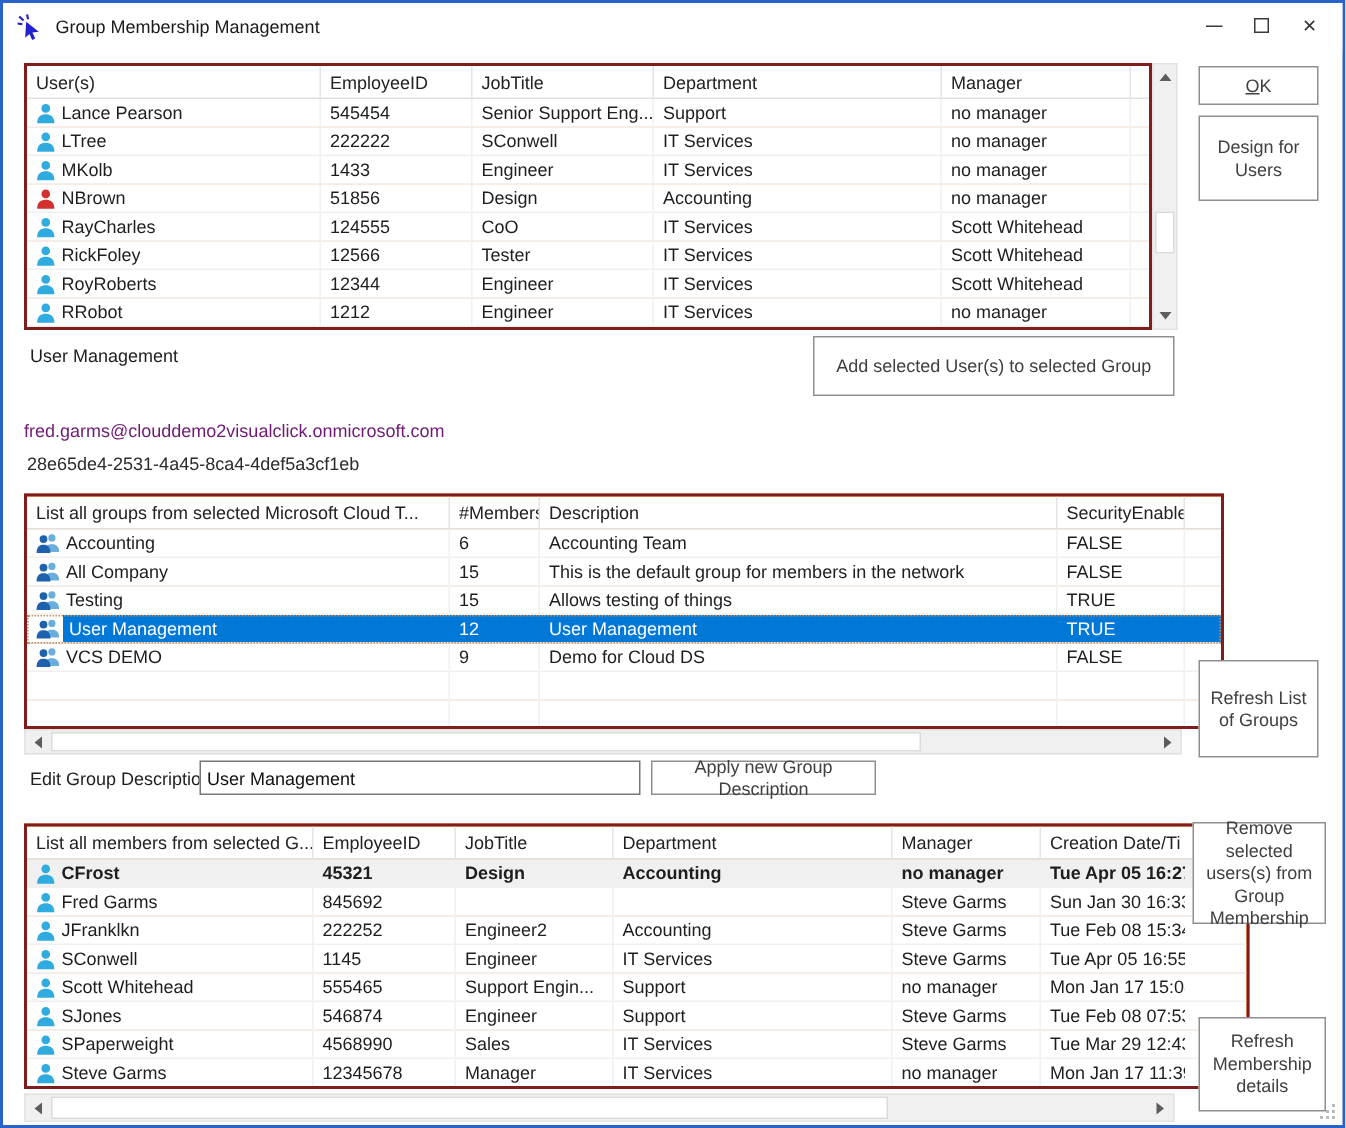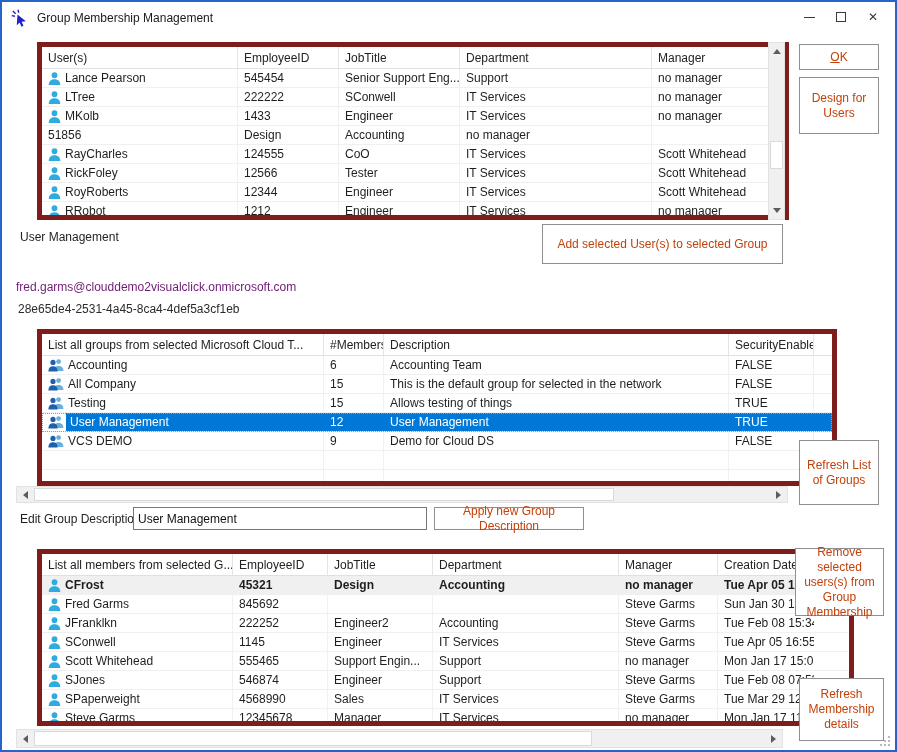--- a/index.html
+++ b/index.html
@@ -13,21 +13,21 @@
               display:flex; align-items:center; }
   .app-icon { margin-left:9px; width:18px; height:18px; }
   .title-text { margin-left:8px; font-size:12px; color:#1a1a1a; }
   .win-controls { position:absolute; right:6px; top:0; height:30px; display:flex; align-items:center; }
   .win-btn { width:32px; height:28px; display:flex; align-items:center; justify-content:center; cursor:default; }
   .min-glyph { width:11px; height:1px; background:#3a3a3a; display:block; }
   .max-glyph { width:10px; height:10px; border:1px solid #3a3a3a; display:block; }
   .close-glyph::before { content:"\2715"; font-size:12px; color:#3a3a3a; }
 
   
-  .table { position:absolute; background:#f97316; border:5px solid #7f1d1d; overflow:hidden;margin-left:21px; }
+  .table { position:absolute; background:#f97316; border:2px solid #7f1d1d; overflow:hidden; }
   .thead { display:flex; height:22px; border-bottom:1px solid #e0e0e0; background:#fff; }
   .th { flex:none; display:flex; align-items:center; padding:0 6px; height:100%;
         border-right:1px solid #e4e4e4; white-space:nowrap; overflow:hidden; color:#222; }
   .th.fill, .cell.fill { flex:1 1 auto; border-right:none; }
   .row { display:flex; height:19px; border-bottom:1px solid #f0f0f0; background:#fff; }
   .cell { flex:none; display:flex; align-items:center; padding:0 6px; height:100%;
           border-right:1px solid #f0f0f0; white-space:nowrap; overflow:hidden; }
   .icon-wrap { display:inline-flex; align-items:center; margin-right:4px; flex:none; }
   .row.sel-blue { background:#0078d7; color:#fff; outline:1px dotted #ce8e56; outline-offset:-1px; }
   .row.sel-blue .cell { border-right-color:#0078d7; }
@@ -71,21 +71,21 @@
   .hscroll { position:absolute; height:17px; background:#f0f0f0; border:1px solid #e2e2e2; }
   #groups-hscroll  { left:14px; top:484px; width:772px; }
   #members-hscroll { left:14px; top:727px; width:767px; height:19px; }
   .sb-btn-h { position:absolute; top:0; width:17px; height:100%; display:flex; align-items:center; justify-content:center; }
   .sb-left { left:0; } .sb-right { right:0; }
   .h-thumb { position:absolute; top:1px; bottom:1px; background:#fff; border:1px solid #dadada; }
   #groups-hthumb  { left:17px; width:580px; }
   #members-hthumb { left:17px; width:558px; }
 
   
-  .btn { position:absolute; background:#fff; border:1px solid #8f8f8f; color:#c2410c;
+  .btn { position:absolute; background:#fff; border:1px solid #8f8f8f; color:#404040;
          display:flex; align-items:center; justify-content:center; text-align:center;
          font-size:12px; line-height:1.25; padding:1px 3px; cursor:default; }
   #btn-ok        { left:797px; top:42px;  width:80px;  height:26px; }
   #btn-search    { left:797px; top:75px;  width:80px;  height:57px; }
   #btn-add       { left:540px; top:222px; width:241px; height:40px; }
   #btn-refresh-groups { left:797px; top:438px; width:80px; height:65px; }
   #btn-apply     { left:432px; top:505px; width:150px; height:23px; }
   #btn-remove    { left:793px; top:546px; width:89px;  height:68px; }
   #btn-refresh-membership { left:797px; top:676px; width:85px; height:63px; }
   .ul-first { display:block; }
@@ -186,20 +186,29 @@
             </span>
             <span>MKolb</span>
           </div>
           <div class="cell">1433</div>
           <div class="cell">Engineer</div>
           <div class="cell">IT Services</div>
           <div class="cell">no manager</div>
           <div class="cell fill"></div>
         </div>
         <div class="row">
+          <div class="cell">
+            <span class="icon-wrap">
+              <svg width="13" height="15" viewBox="0 0 14 15">
+ <circle cx="7" cy="4" r="3.1" fill="#d23030"></circle>
+ <path d="M0.8 14.6 C0.8 9.6 4 8.2 7 8.2 C10 8.2 13.2 9.6 13.2 14.6 Z" fill="#d23030"></path>
+              </svg>
+            </span>
+            <span>NBrown</span>
+          </div>
           <div class="cell">51856</div>
           <div class="cell">Design</div>
           <div class="cell">Accounting</div>
           <div class="cell">no manager</div>
           <div class="cell fill"></div>
         </div>
         <div class="row">
           <div class="cell">
             <span class="icon-wrap">
               <svg width="13" height="15" viewBox="0 0 14 15">
@@ -329,21 +338,21 @@
                 </g>
     <g fill="#1e62ad">
                   <circle cx="5" cy="4.4" r="2.6"></circle>
       <path d="M0.4 13.6 C0.4 9.2 2.8 8.2 5 8.2 C7.2 8.2 9.6 9.2 9.6 13.6 Z"></path>
                 </g>
               </svg>
             </span>
             <span>All Company</span>
           </div>
           <div class="cell">15</div>
-          <div class="cell">This is the default group for selected in the network</div>
+          <div class="cell">This is the default group for members in the network</div>
           <div class="cell">FALSE</div>
         </div>
         <div class="row">
           <div class="cell">
             <span class="icon-wrap">
               <svg width="16" height="14" viewBox="0 0 16 14">
     <g fill="#6aaede">
                   <circle cx="10.6" cy="3.6" r="2.4"></circle>
       <path d="M6 13 C6 8.9 8.3 7.9 10.6 7.9 C12.9 7.9 15.4 8.9 15.4 13 Z"></path>
                 </g>

